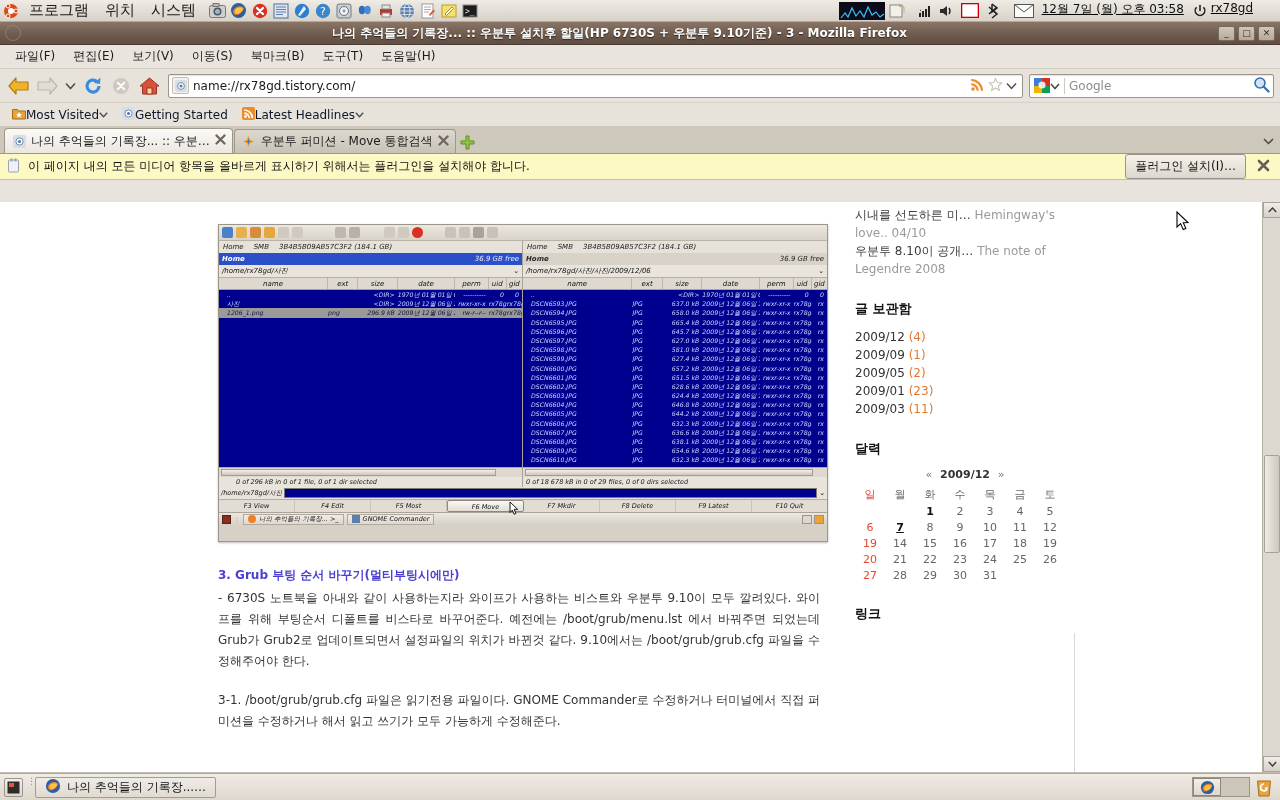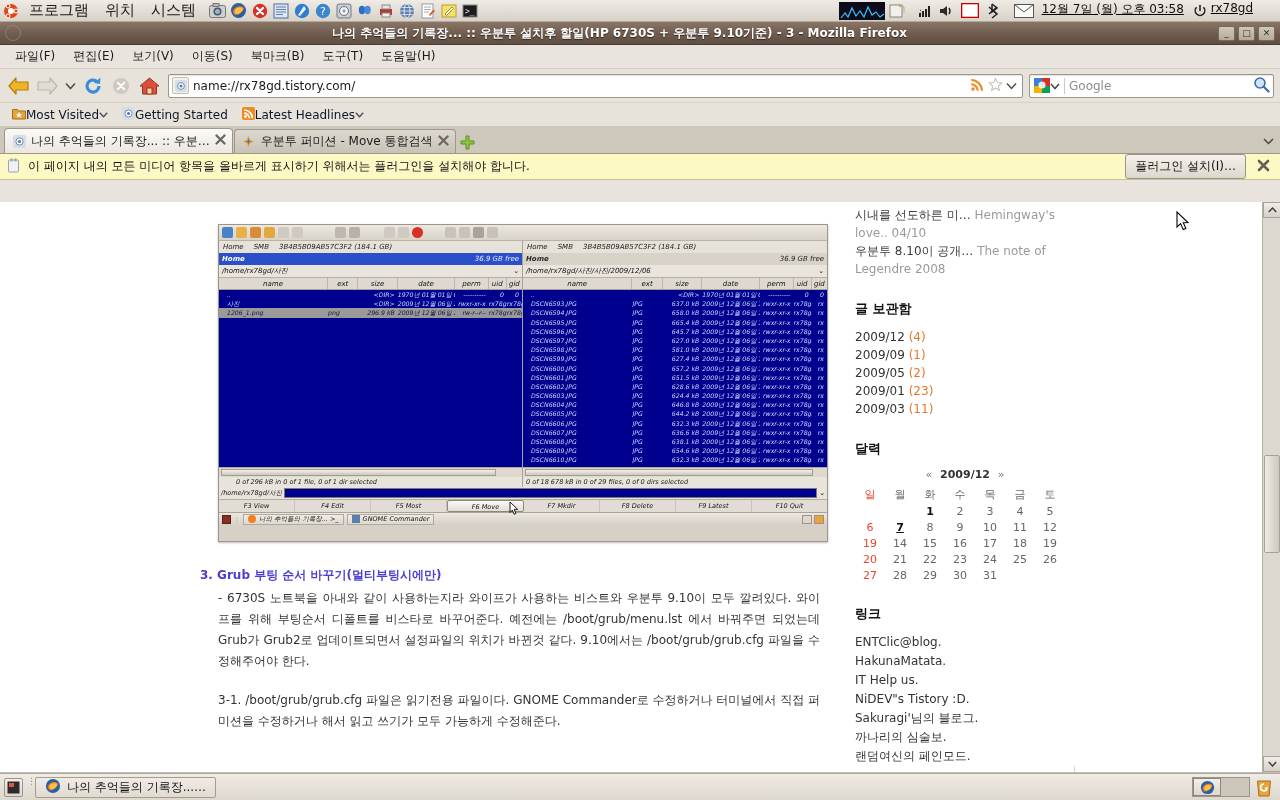--- a/index.html
+++ b/index.html
@@ -182,21 +182,21 @@
   .gc-cmdline .prompt { font-size:6.5px; font-style: italic; color:#111; }
   .gc-cmdline .inp { flex:1; height: 10px; background:#00008f; border:1px solid #7d7a74;}
   .gc-fkeys { height: 13px; display:flex; background:#e2ddd4; border-top:1px solid #b5aea3;}
   .gc-fkeys div { flex:1; text-align:center; font-size:6.5px; font-style: italic; color:#111; line-height:13px; border-right:1px solid #cac3b8;}
   .gc-fkeys div.hov { background: linear-gradient(to bottom,#fbf9f5,#e2ddd4); border:1px solid #8e877c; border-radius:2px;}
   .gc-taskbar { height: 13px; background: linear-gradient(to bottom,#ece8e0,#d6d0c6); display:flex; align-items:center; gap:3px; padding:0 3px; border-top:1px solid #aaa39a;}
   .gc-task { display:flex; align-items:center; gap:3px; font-size:6.5px; font-style:italic; color:#111; border:1px solid #b0a99e; background: linear-gradient(to bottom,#f0ece5,#ded8ce); padding:0 4px; height:11px;}
 
   
   .post-h {
-    font-size: 12px; font-weight: bold; color: #4a3fd2; margin: 0 0 4px 0;
+    font-size: 12px; font-weight: bold; color: #4a3fd2; margin: 0 0 4px 18px;
   }
   .post-p {
     font-size: 12px; color: #333; line-height: 21px; margin: 0 0 18px 18px;
     width: 602px; text-align: justify;
   }
   
   .side-recent { font-size: 12px; line-height: 18px; color: #3c3c3c; }
   .side-recent .dim { color: #9a9a9a; }
   .side-h { font-size: 13px; font-weight: bold; color: #111; margin: 22px 0 10px 0; }
   .arch-item { font-size: 12px; color: #333; line-height: 18px; }
@@ -1087,29 +1087,20 @@
                 <td class="">29</td>
                 <td class="">30</td>
                 <td class="">31</td>
                 <td class=""></td>
                 <td class=""></td>
               </tr>
             </tbody>
         </table>
 
         <div class="side-h">링크</div>
-        <div id="link-list">
-            <div class="link-item">ENTClic@blog.</div>
-            <div class="link-item">HakunaMatata.</div>
-            <div class="link-item">IT Help us.</div>
-            <div class="link-item">NiDEV"s Tistory :D.</div>
-            <div class="link-item">Sakuragi'님의 블로그.</div>
-            <div class="link-item">까나리의 심술보.</div>
-            <div class="link-item">랜덤여신의 페인모드.</div>
-          </div>
       </div>
     </div>
   </div>
 
   <div id="vscroll">
     <div class="sb-btn">
       <svg width="9" height="6" viewBox="0 0 9 6">
           <path d="M0.8 5 L4.5 1 L8.2 5" stroke="#3a3a3a" stroke-width="1.4" fill="none"></path>
         </svg>
     </div>

